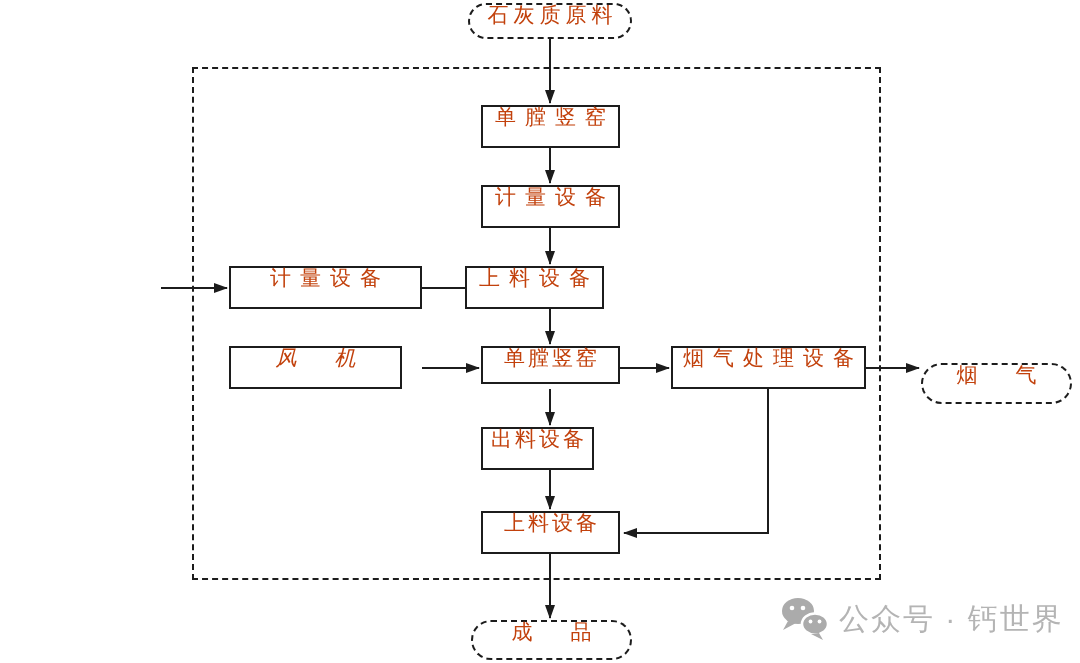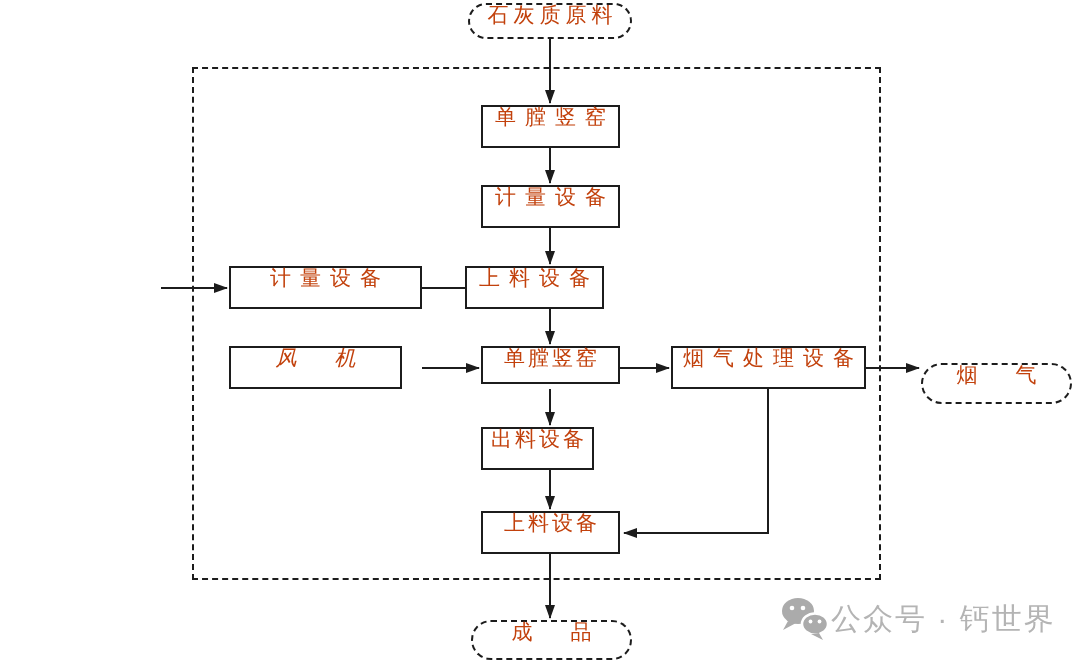--- a/index.html
+++ b/index.html
@@ -40,20 +40,21 @@
     position: absolute;
     left: 0; top: 0;
     width: 1080px; height: 663px;
     z-index: 1;
   }
   .watermark {
     position: absolute;
     left: 779px; top: 596px;
     display: flex;
     align-items: center;
+    gap: 8px;
     z-index: 3;
   }
   .watermark-text {
     font-family: "Liberation Sans", "DejaVu Sans", sans-serif;
     font-size: 30px;
     color: #b4b4b4;
     letter-spacing: 2px;
     white-space: nowrap;
   }
 </style>

